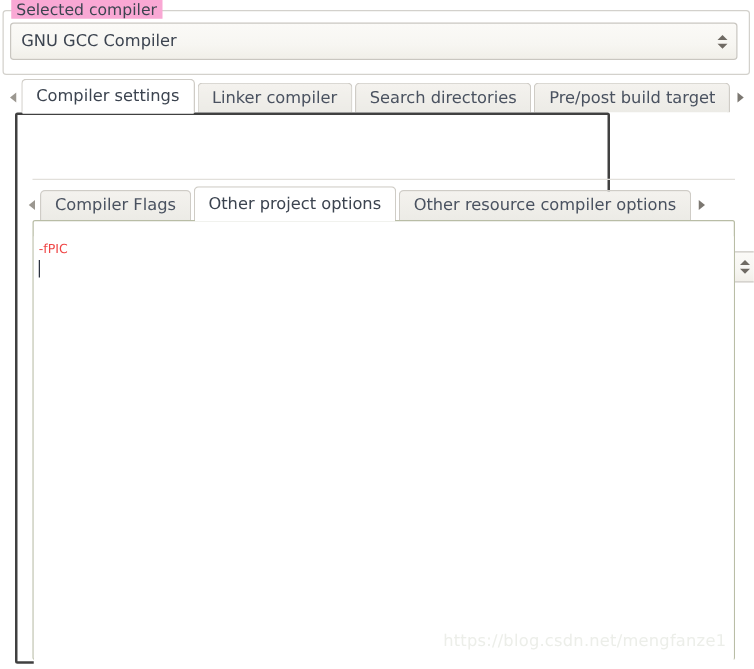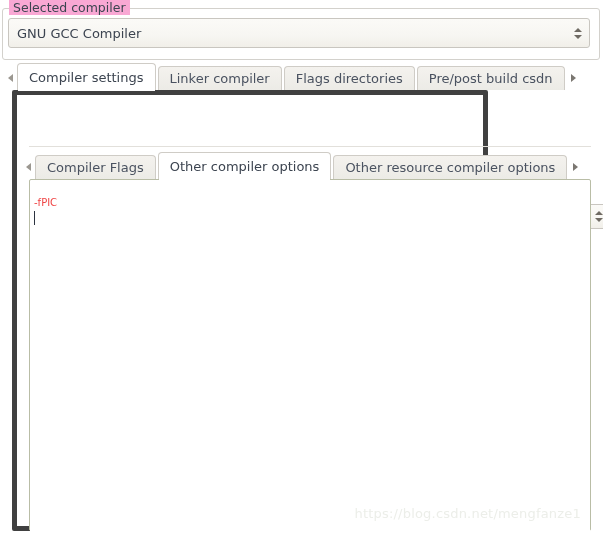--- a/index.html
+++ b/index.html
@@ -139,21 +139,21 @@
     border-left: 5px solid #7b7771;
   }
 
   
   #outer-tabbar { left: 4px; top: 64px; }
   #outer-panel {
     position: absolute;
     left: 12px; top: 90px;
     width: 476px; height: 441px;
     background: #ffffff;
-    border: 5px solid #404040;
+    border: 2px solid #404040;
     border-radius: 2px;
   }
 
   .separator {
     position: absolute;
     left: 12px; top: 51px;
     width: 562px; height: 1px;
     background: #e2e0db;
   }
 
@@ -222,24 +222,24 @@
     <div class="scroll-arrow">
       <span class="arr-left"></span>
     </div>
     <div class="tab active">
       <span>Compiler settings</span>
     </div>
     <div class="tab">
       <span>Linker compiler</span>
     </div>
     <div class="tab">
-      <span>Flags directories</span>
+      <span>Search directories</span>
     </div>
     <div class="tab">
-      <span>Pre/post build csdn</span>
+      <span>Pre/post build target</span>
     </div>
     <div class="scroll-arrow">
       <span class="arr-right"></span>
     </div>
   </div>
 
   <div id="outer-panel">
 
     <div class="policy-label">Policy:</div>
 
@@ -254,21 +254,21 @@
     <div class="separator"></div>
 
     <div class="tabbar" id="inner-tabbar">
       <div class="scroll-arrow">
         <span class="arr-left"></span>
       </div>
       <div class="tab">
         <span>Compiler Flags</span>
       </div>
       <div class="tab active">
-        <span>Other compiler options</span>
+        <span>Other project options</span>
       </div>
       <div class="tab">
         <span>Other resource compiler options</span>
       </div>
       <div class="scroll-arrow">
         <span class="arr-right"></span>
       </div>
     </div>
 
     <div id="inner-panel">

